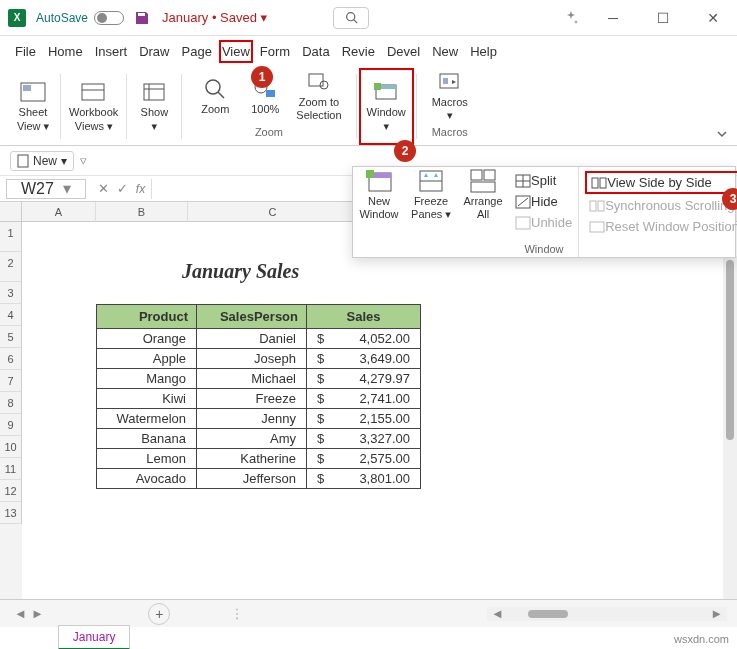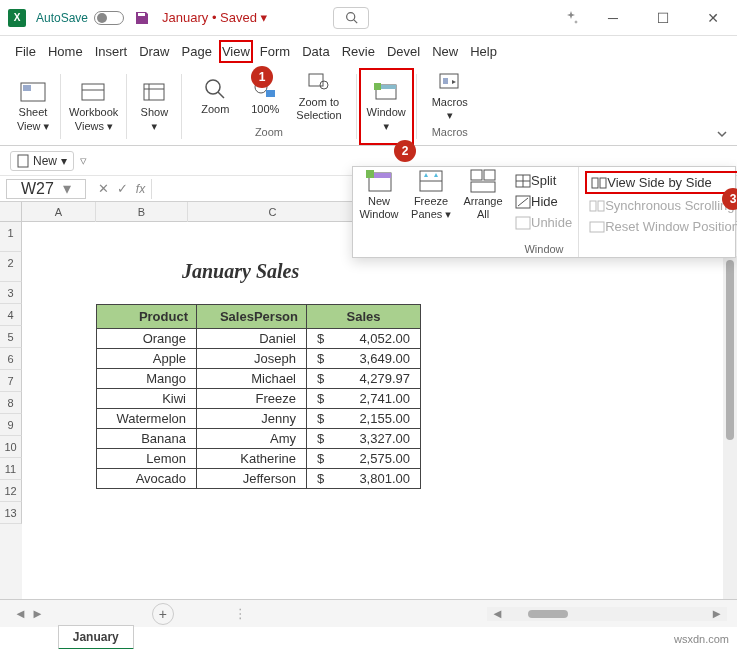--- a/index.html
+++ b/index.html
@@ -70,21 +70,21 @@
 .data-table th { background: #a9d08e; border: 1px solid #444; padding: 4px 8px; font-size: 13px; font-weight: bold; text-align: center; height: 22px; }
 .data-table td { border: 1px solid #444; padding: 2px 10px; font-size: 13px; height: 20px; }
 .data-table .c-prod { width: 100px; text-align: right; }
 .data-table .c-person { width: 110px; text-align: right; }
 .data-table .c-sales { width: 114px; }
 .sales-cell { display: flex; justify-content: space-between; }
 
 
 .sheetbar { position: absolute; bottom: 22px; left: 0; right: 0; height: 28px; display: flex; align-items: center; border-top: 1px solid #ccc; background: #f5f5f5; }
 .sheet-nav { display: flex; gap: 4px; padding: 0 14px; color: #888; }
-.sheet-tab { background: #fff; border: 1px solid #ccc; border-bottom: 2px solid #107c41; padding: 4px 14px; font-size: 12px; font-weight: bold; color: #404040; margin-top: 48px; }
+.sheet-tab { background: #fff; border: 1px solid #ccc; border-bottom: 2px solid #107c41; padding: 4px 14px; font-size: 12px; font-weight: normal; color: #a21caf; margin-top: 48px; }
 .add-sheet { width: 22px; height: 22px; border: 1px solid #ccc; border-radius: 50%; display: flex; align-items: center; justify-content: center; margin-left: 18px; font-size: 14px; color: #666; }
 .hscroll { margin-left: auto; height: 14px; width: 240px; background: #f0f0f0; display: flex; align-items: center; margin-right: 10px; }
 .hscroll-thumb { width: 40px; height: 8px; background: #b0b0b0; border-radius: 4px; margin-left: 20px; }
 
 .watermark { position: absolute; bottom: 4px; right: 8px; font-size: 11px; color: #888; }
 
 
 .badge { position: absolute; width: 22px; height: 22px; border-radius: 50%; background: #c42b1c; color: #fff; font-size: 12px; font-weight: bold; display: flex; align-items: center; justify-content: center; z-index: 100; }
 
 svg { display: block; }

